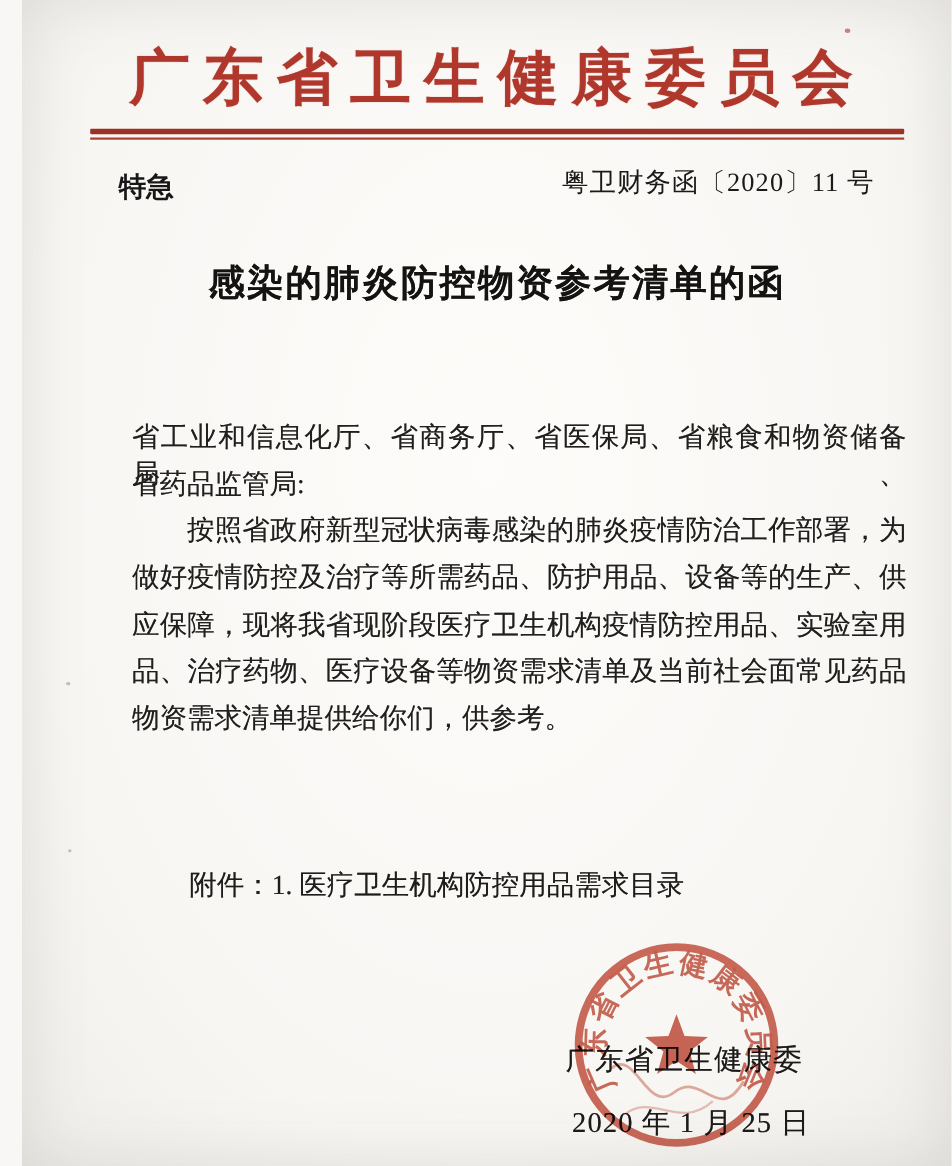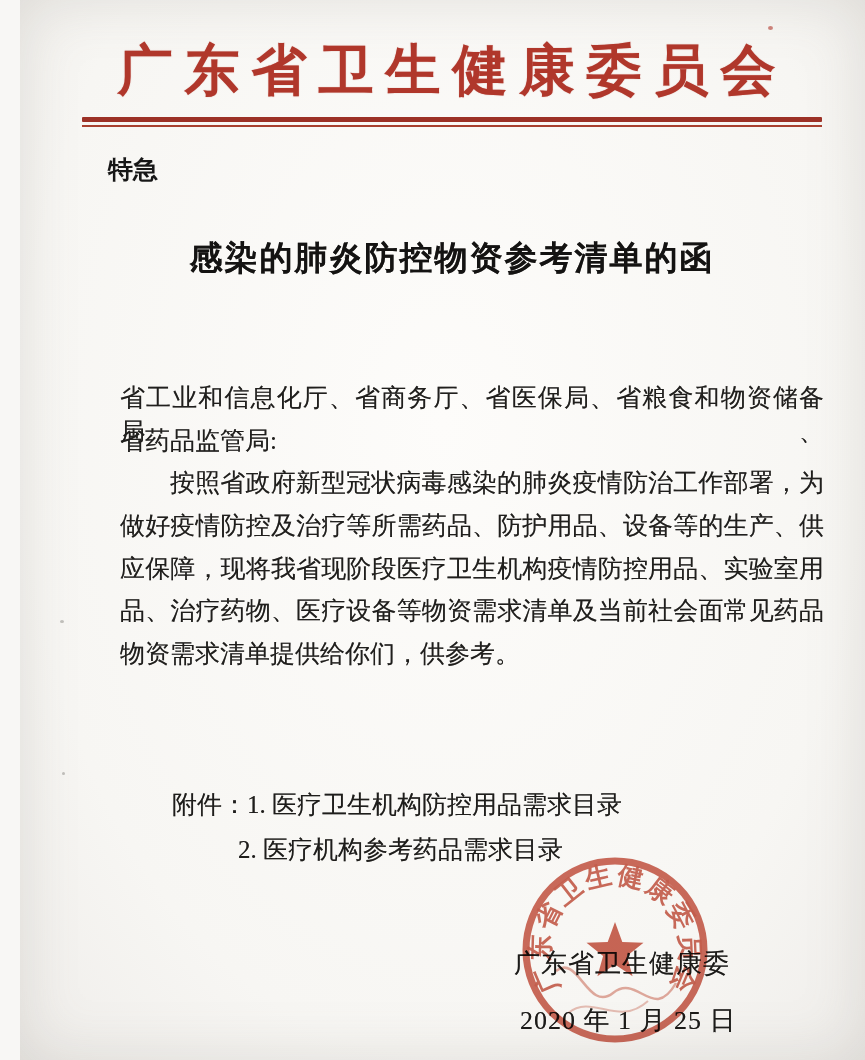--- a/index.html
+++ b/index.html
@@ -87,37 +87,37 @@
 
 <div class="page">
 
   <div class="org-title">广东省卫生健康委员会</div>
   <div class="rule-wrap">
     <div class="rule-thick"></div>
     <div class="rule-thin"></div>
   </div>
 
   <div class="urgency">特急</div>
+  <div class="doc-number">粤卫财务函〔2020〕11 号</div>
 
   <div class="doc-title">
     <div>感染的肺炎防控物资参考清单的函</div>
   </div>
 
   <div class="bodyline just" style="top:381px">省工业和信息化厅、省商务厅、省医保局、省粮食和物资储备局、</div>
   <div class="bodyline" style="top:424px">省药品监管局:</div>
 
   <div class="bodyline just indent" style="top:466px">按照省政府新型冠状病毒感染的肺炎疫情防治工作部署，为</div>
   <div class="bodyline just" style="top:509px">做好疫情防控及治疗等所需药品、防护用品、设备等的生产、供</div>
   <div class="bodyline just" style="top:552px">应保障，现将我省现阶段医疗卫生机构疫情防控用品、实验室用</div>
   <div class="bodyline just" style="top:594px">品、治疗药物、医疗设备等物资需求清单及当前社会面常见药品</div>
   <div class="bodyline" style="top:637px">物资需求清单提供给你们，供参考。</div>
 
 
   <div class="attach-1">附件：1. 医疗卫生机构防控用品需求目录</div>
-  <div class="attach-2">2. 医疗机构参考药品需求目录</div>
 
   <div class="sig-org">广东省卫生健康委</div>
   <div class="sig-date">2020 年 1 月 25 日</div>
 
   <div class="seal">
     <svg width="194" height="194" viewBox="0 0 194 194">
       <circle cx="97" cy="97" r="89" fill="none" stroke="#c24936" stroke-width="7" opacity=".92"></circle>
       <path id="sealArc" d="M 46.4,139.4 A 66,66 0 1 1 147.6,139.4" fill="none"></path>
       <text font-size="26" font-weight="bold" fill="#c24936" opacity=".92" font-family="Liberation Serif, DejaVu Serif, serif">
         <textPath href="#sealArc" startOffset="6" textLength="286" lengthAdjust="spacing">广东省卫生健康委员会</textPath>

